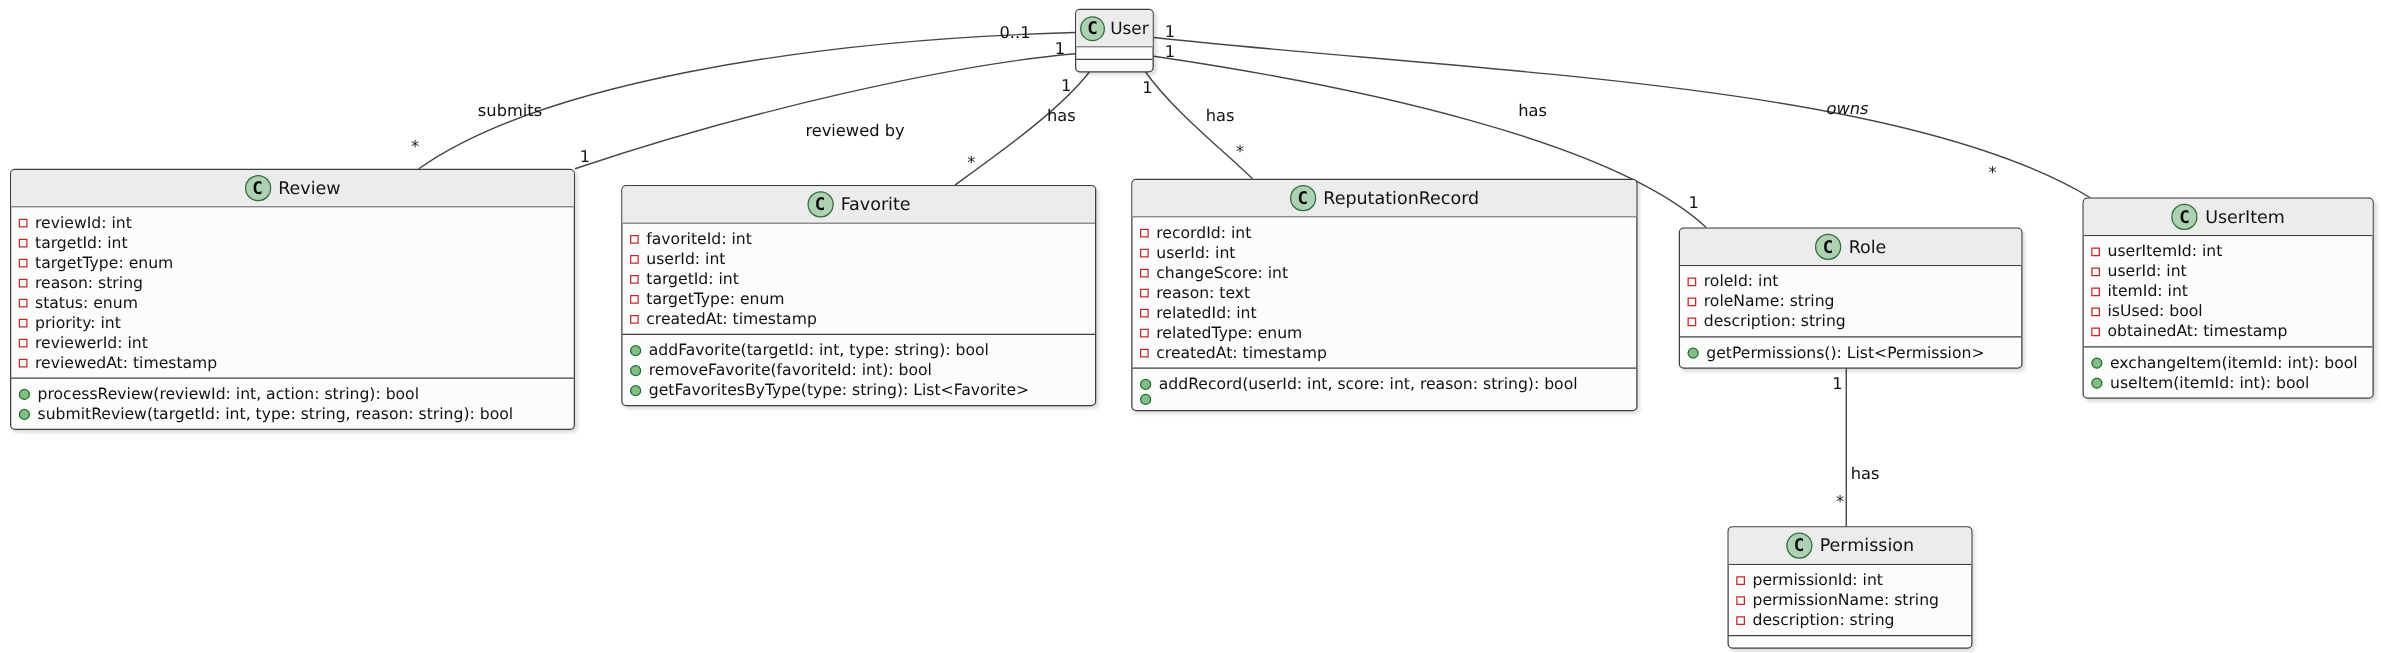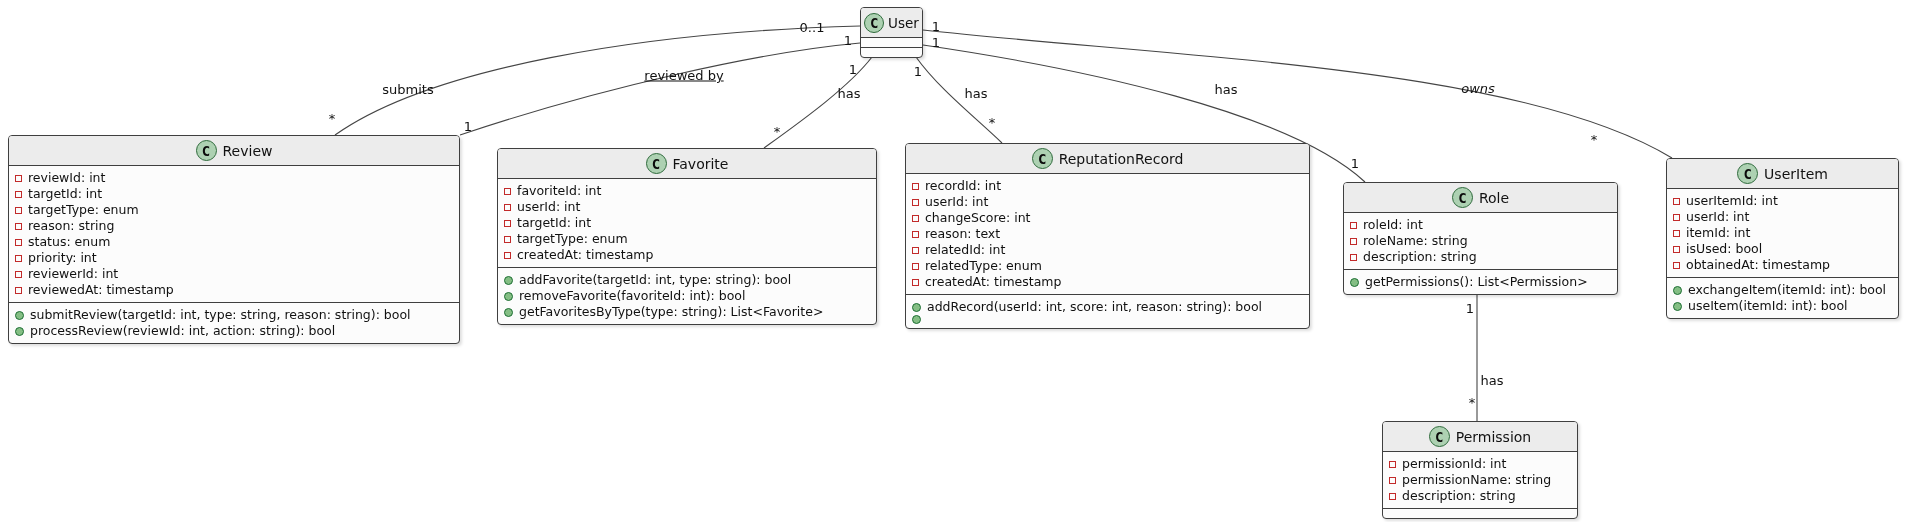--- a/index.html
+++ b/index.html
@@ -54,21 +54,21 @@
     <path d="M335,135 C430,68 640,32 860,26"></path>
     <path d="M460,135 C600,88 760,52 860,43"></path>
     <path d="M872,57 C848,88 800,122 764,148"></path>
     <path d="M916,57 C938,88 976,118 1002,143"></path>
     <path d="M923,45 C1080,68 1290,112 1365,182"></path>
     <path d="M923,30 C1180,58 1520,66 1672,158"></path>
     <path d="M1477,292 L1477,421"></path>
   </svg>
 
   <span class="elabel" style="left:408px;top:89px;">submits</span>
-  <span class="elabel" style="left:684px;top:75px;text-decoration:underline;">reviewed by</span>
+  <span class="elabel" style="left:684px;top:105px;">reviewed by</span>
   <span class="elabel" style="left:849px;top:93px;">has</span>
   <span class="elabel" style="left:976px;top:93px;">has</span>
   <span class="elabel" style="left:1226px;top:89px;">has</span>
   <span class="elabel" style="left:1478px;top:88px;font-style:italic;">owns</span>
   <span class="elabel" style="left:1492px;top:380px;">has</span>
 
   <span class="mult" style="left:812px;top:27px;">0..1</span>
   <span class="mult" style="left:332px;top:118px;">*</span>
   <span class="mult" style="left:848px;top:40px;">1</span>
   <span class="mult" style="left:468px;top:126px;">1</span>
@@ -127,26 +127,26 @@
           <span>reviewerId: int</span>
         </li>
       <li>
           <span class="ficon"></span>
           <span>reviewedAt: timestamp</span>
         </li>
     </ul>
     <ul class="members">
       <li>
           <span class="micon"></span>
+          <span>processReview(reviewId: int, action: string): bool</span>
+        </li>
+      <li>
+          <span class="micon"></span>
           <span>submitReview(targetId: int, type: string, reason: string): bool</span>
         </li>
-      <li>
-          <span class="micon"></span>
-          <span>processReview(reviewId: int, action: string): bool</span>
-        </li>
     </ul>
   </div>
 
   <div class="uml-class" style="left:497px;top:148px;width:380px;">
     <div class="hdr">
       <span class="cicon">C</span>
       <span>Favorite</span>
     </div>
     <ul class="members attrs">
       <li>

